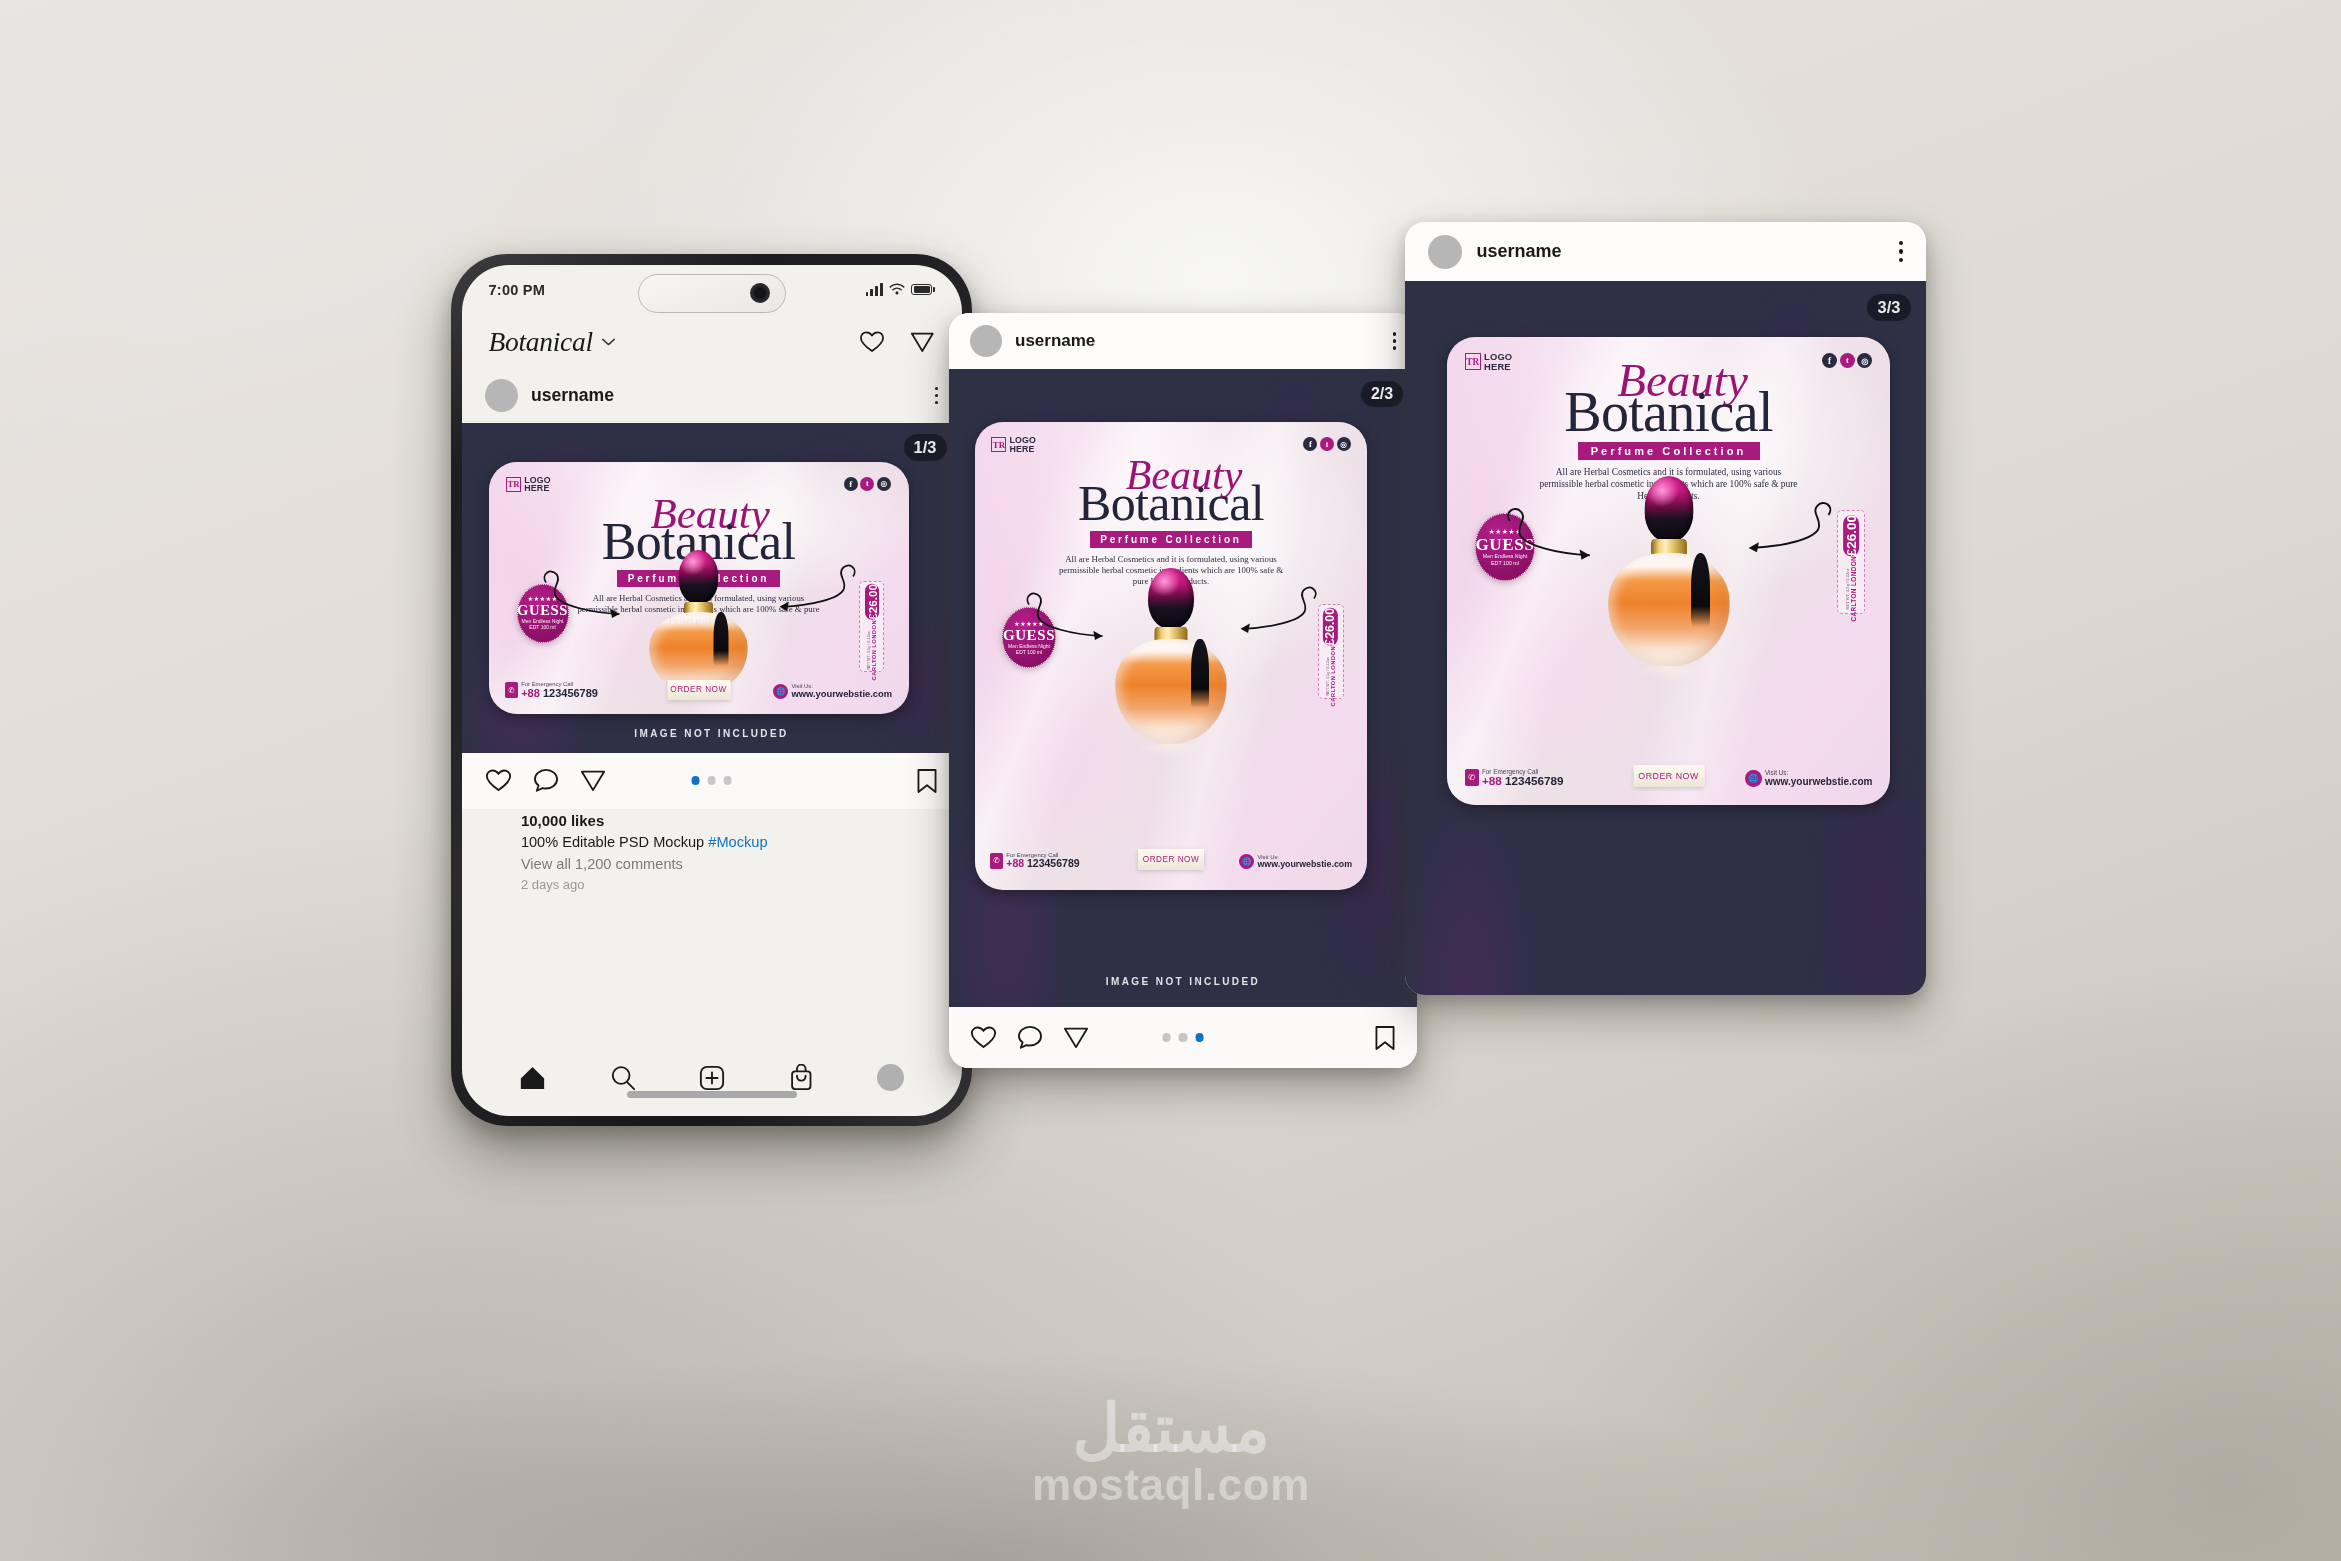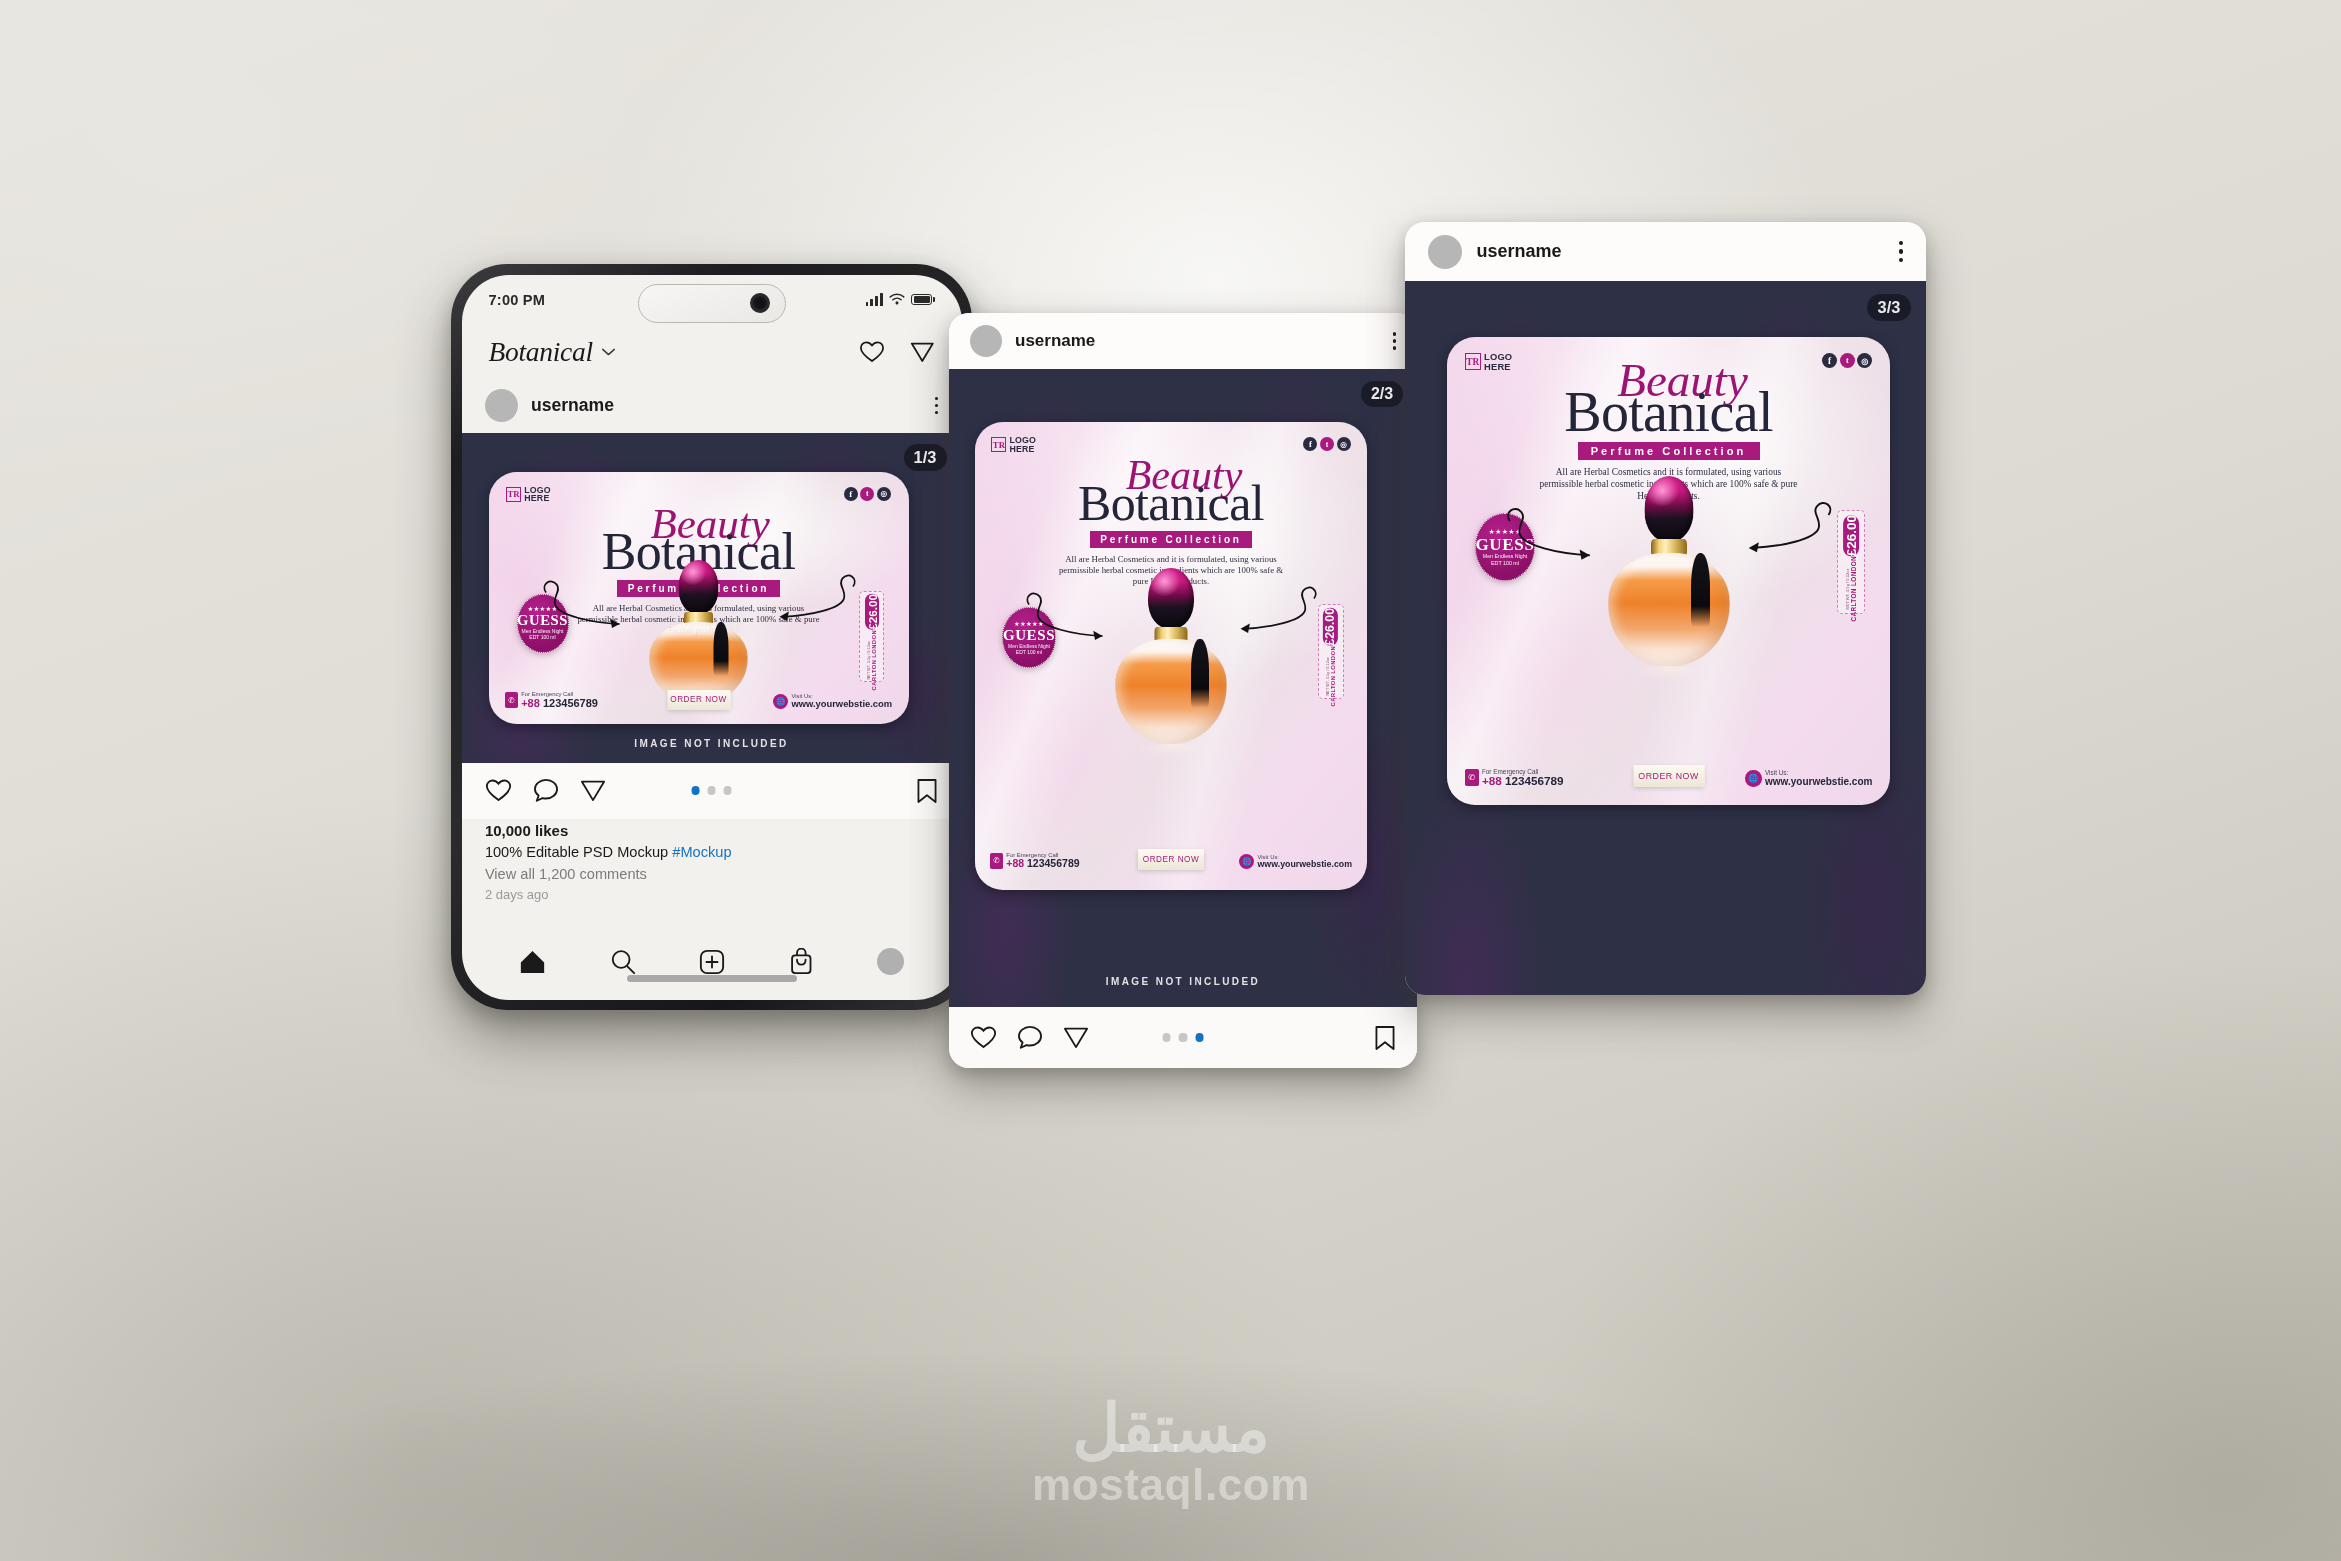--- a/index.html
+++ b/index.html
@@ -213,21 +213,21 @@
   .ig-actions { display: flex; align-items: center; background: #fbfaf8; position: relative; }
   .ig-actions .left { display: flex; align-items: center; }
   .ig-dotsnav { position: absolute; left: 50%; transform: translateX(-50%); display: flex; align-items: center; }
   .ig-dotsnav span { border-radius: 50%; background: #c6c6c8; display: block; }
   .ig-dotsnav span.on { background: #1173c4; }
   .bookmark { margin-left: auto; }
   svg { display: block; }
 
   
   #phone {
-    position: absolute; left: 451px; top: 264px; width: 521px; height: 746px;
+    position: absolute; left: 451px; top: 254px; width: 521px; height: 872px;
     background: linear-gradient(145deg, #3d3d40 0%, #1d1d20 18%, #2b2b2e 52%, #17171a 84%, #343437 100%);
     border-radius: 56px;
     box-shadow: 0 28px 54px rgba(55,52,46,.46), 0 8.2px 20px rgba(55,52,46,.30);
     padding: 10.5px;
   }
   #phone-screen {
     width: 100%; height: 100%; border-radius: 47px; overflow: hidden;
     background: #f2f1ee; display: flex; flex-direction: column; position: relative;
   }
   #statusbar {
@@ -256,21 +256,21 @@
 
   #ig-topbar { height: 54px; display: flex; align-items: center; padding: 0 27px; flex: 0 0 auto; }
   #ig-logo {
     font-family: "Liberation Serif", serif; font-style: italic;
     font-size: 27.5px; color: #1a1a1a; letter-spacing: -0.3px;
   }
   #ig-top-icons { margin-left: auto; display: flex; align-items: center; gap: 24.6px; }
   #phone-post-head { display: flex; align-items: center; padding: 0 23.4px; height: 54px; flex: 0 0 auto; background: #f2f1ee; }
   #phone-media { position: relative; flex: 0 0 auto; height: 330px; }
   #phone-actions { height: 56px; padding: 0 23.4px; }
-  #phone-caption { padding: 3.5px 23.4px 0; flex: 1 1 auto; }
+  #phone-caption { padding: 3.5px 23.4px 0; flex: 1 1 auto; margin-left: 36px; }
   .cap-likes { font-size: 15px; font-weight: bold; color: #1a1a1a; margin-bottom: 5.3px; }
   .cap-text { font-size: 14.6px; color: #1a1a1a; margin-bottom: 5.3px; }
   .cap-text .tag { color: #1173c4; }
   .cap-comments { font-size: 14.6px; color: #7b7b7d; margin-bottom: 5.3px; }
   .cap-time { font-size: 13px; color: #9a9a9c; }
   #phone-nav { height: 76px; display: flex; align-items: center; justify-content: space-around; padding: 0 26px; flex: 0 0 auto; }
   #home-indicator {
     position: absolute; left: 50%; transform: translateX(-50%); bottom: 17.6px;
     width: 170px; height: 7px; border-radius: 585px; background: #a9a9ab;
   }

